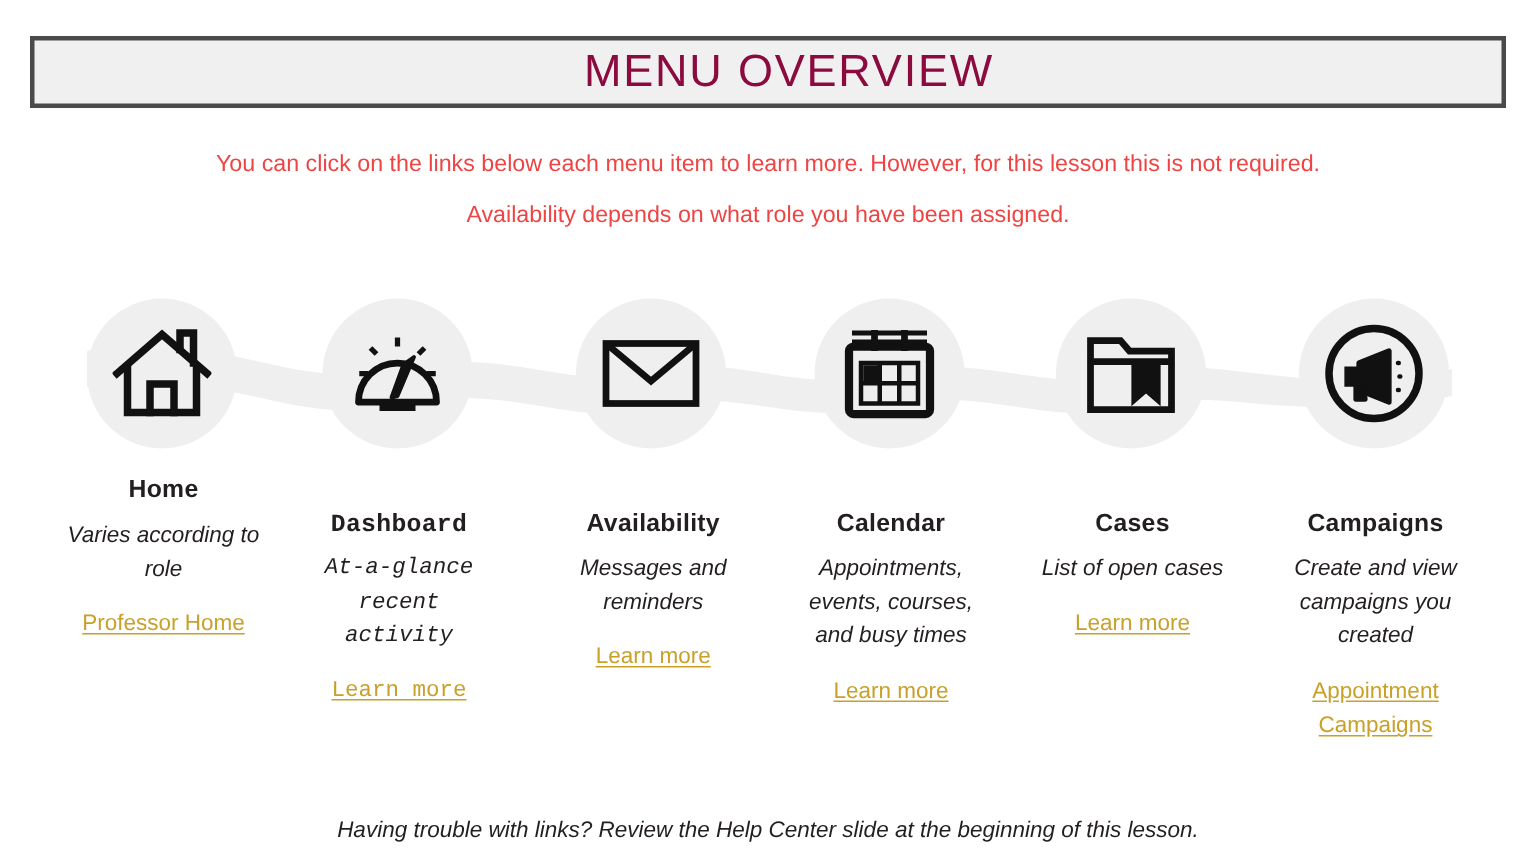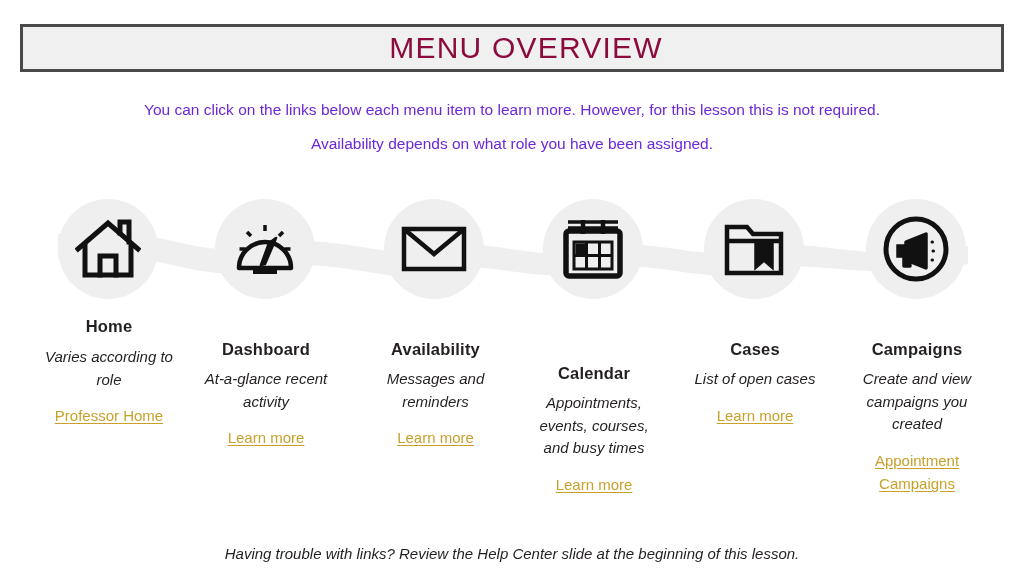--- a/index.html
+++ b/index.html
@@ -41,21 +41,21 @@
     margin-left: 28px;
   }
 
   
   .intro-line {
     position: absolute;
     left: 0;
     width: 1024px;
     text-align: center;
     font-size: 15.5px;
-    color: #6d28d9;
+    color: #ef4444;
     line-height: 1.2;
   }
   #intro-line-1 { top: 101px; }
   #intro-line-2 { top: 135px; }
 
   
   #icon-band {
     position: absolute;
     left: 0;
     top: 186px;
@@ -105,23 +105,23 @@
     text-decoration: underline;
     text-underline-offset: 2px;
     line-height: 1.55;
     cursor: pointer;
     margin-bottom: 10px;
   }
   .col-link:last-child { margin-bottom: 0; }
 
   
   #column-home        { left: 42px;  width: 134px; top: 317px; }
-  #column-dashboard   { left: 200px; width: 132px; }
+  #column-dashboard   { left: 200px; width: 132px; font-family: Liberation Mono, monospace; }
   #column-conversations { left: 358px; width: 155px; }
-  #column-calendar    { left: 531px; width: 126px; margin-top: 24px; }
+  #column-calendar    { left: 531px; width: 126px; }
   #column-cases       { left: 688px; width: 134px; }
   #column-campaigns   { left: 850px; width: 134px; }
 
   #column-home .col-desc { line-height: 1.56; }
   #column-home .col-links { margin-top: 12px; }
 
   
   #footer-note {
     position: absolute;
     left: 0;

